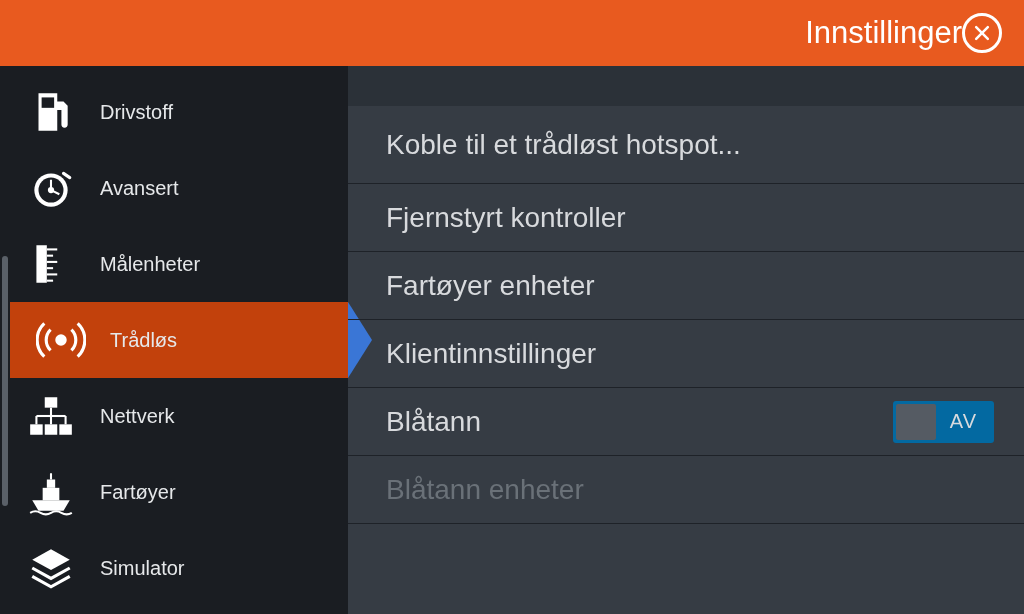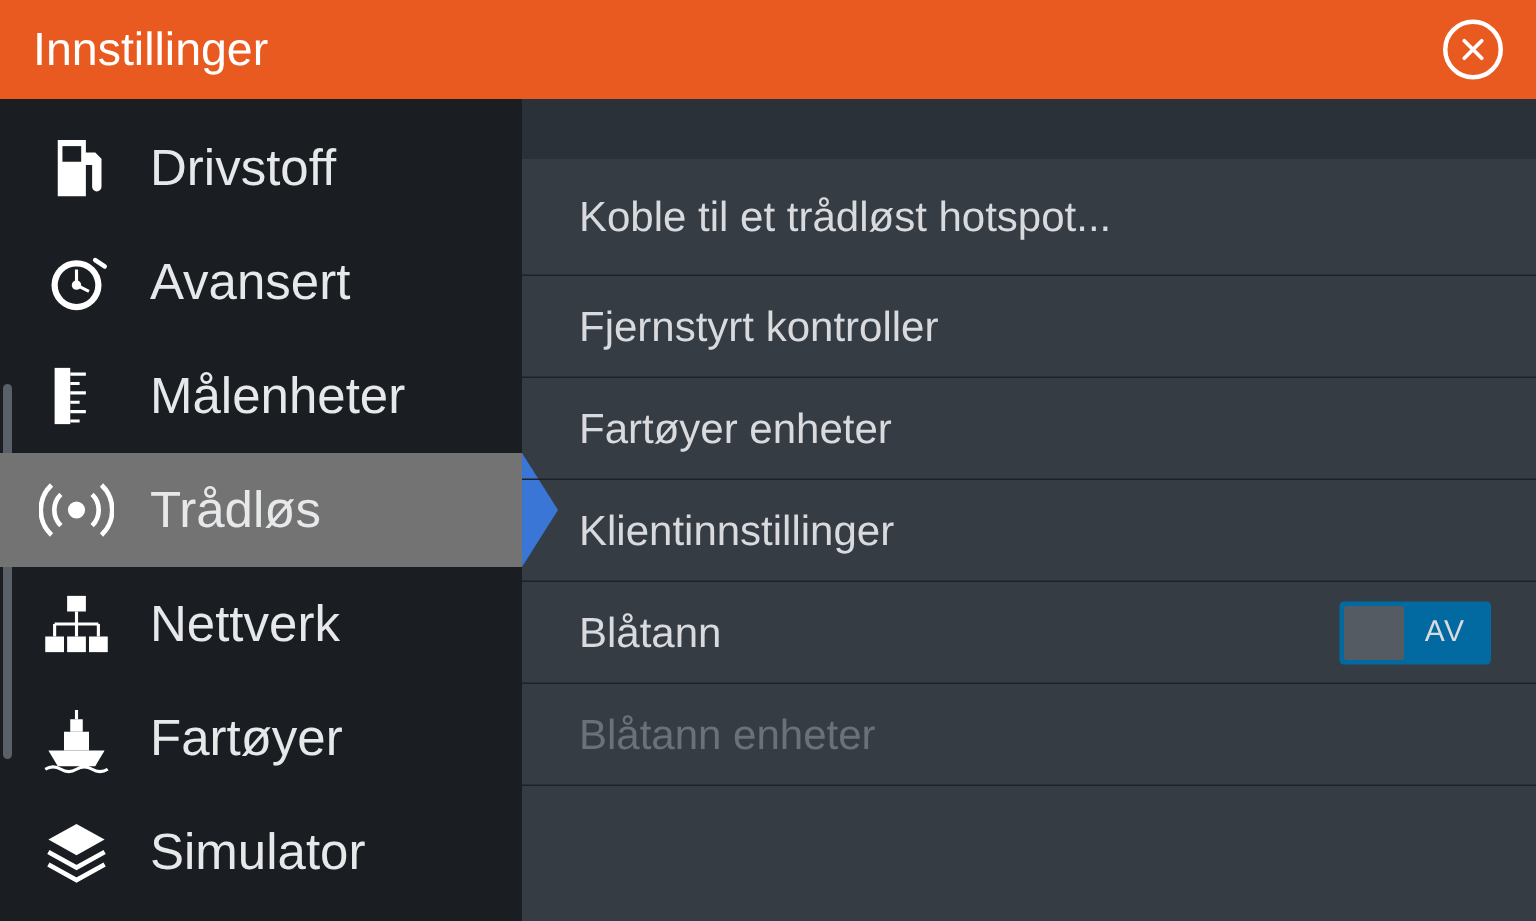--- a/index.html
+++ b/index.html
@@ -8,21 +8,21 @@
       height: 614px;
       font-family: "Segoe UI", Arial, sans-serif;
       background: #2b3138;
       overflow: hidden;
     }
     .header {
       background: #e85a1f;
       height: 66px;
       display: flex;
       align-items: center;
-      justify-content: space-between;
+      justify-content: flex-end;
       padding: 0 22px;
     }
     .header-title {
       color: #ffffff;
       font-size: 31px;
       font-weight: 400;
     }
     .close-btn {
       width: 40px;
       height: 40px;
@@ -57,21 +57,22 @@
     }
     .sidebar-item {
       display: flex;
       align-items: center;
       height: 76px;
       padding-left: 26px;
       cursor: pointer;
       position: relative;
     }
     .sidebar-item.selected {
-      background: #737373;
+      background: #c2410c;
+      margin-left: 10px;
     }
     .sidebar-item.selected::after {
       content: '';
       position: absolute;
       right: -24px;
       top: 0;
       width: 0;
       height: 0;
       border-top: 38px solid transparent;
       border-bottom: 38px solid transparent;
@@ -80,21 +81,21 @@
     .sidebar-icon {
       width: 50px;
       height: 50px;
       display: flex;
       align-items: center;
       justify-content: center;
       margin-right: 24px;
     }
     .sidebar-label {
       color: #e6e8ea;
-      font-size: 34px;
+      font-size: 20px;
       font-weight: 400;
     }
     .main {
       flex: 1;
       background: #363c44;
       display: flex;
       flex-direction: column;
       margin-top: 40px;
     }
     .list-item {

